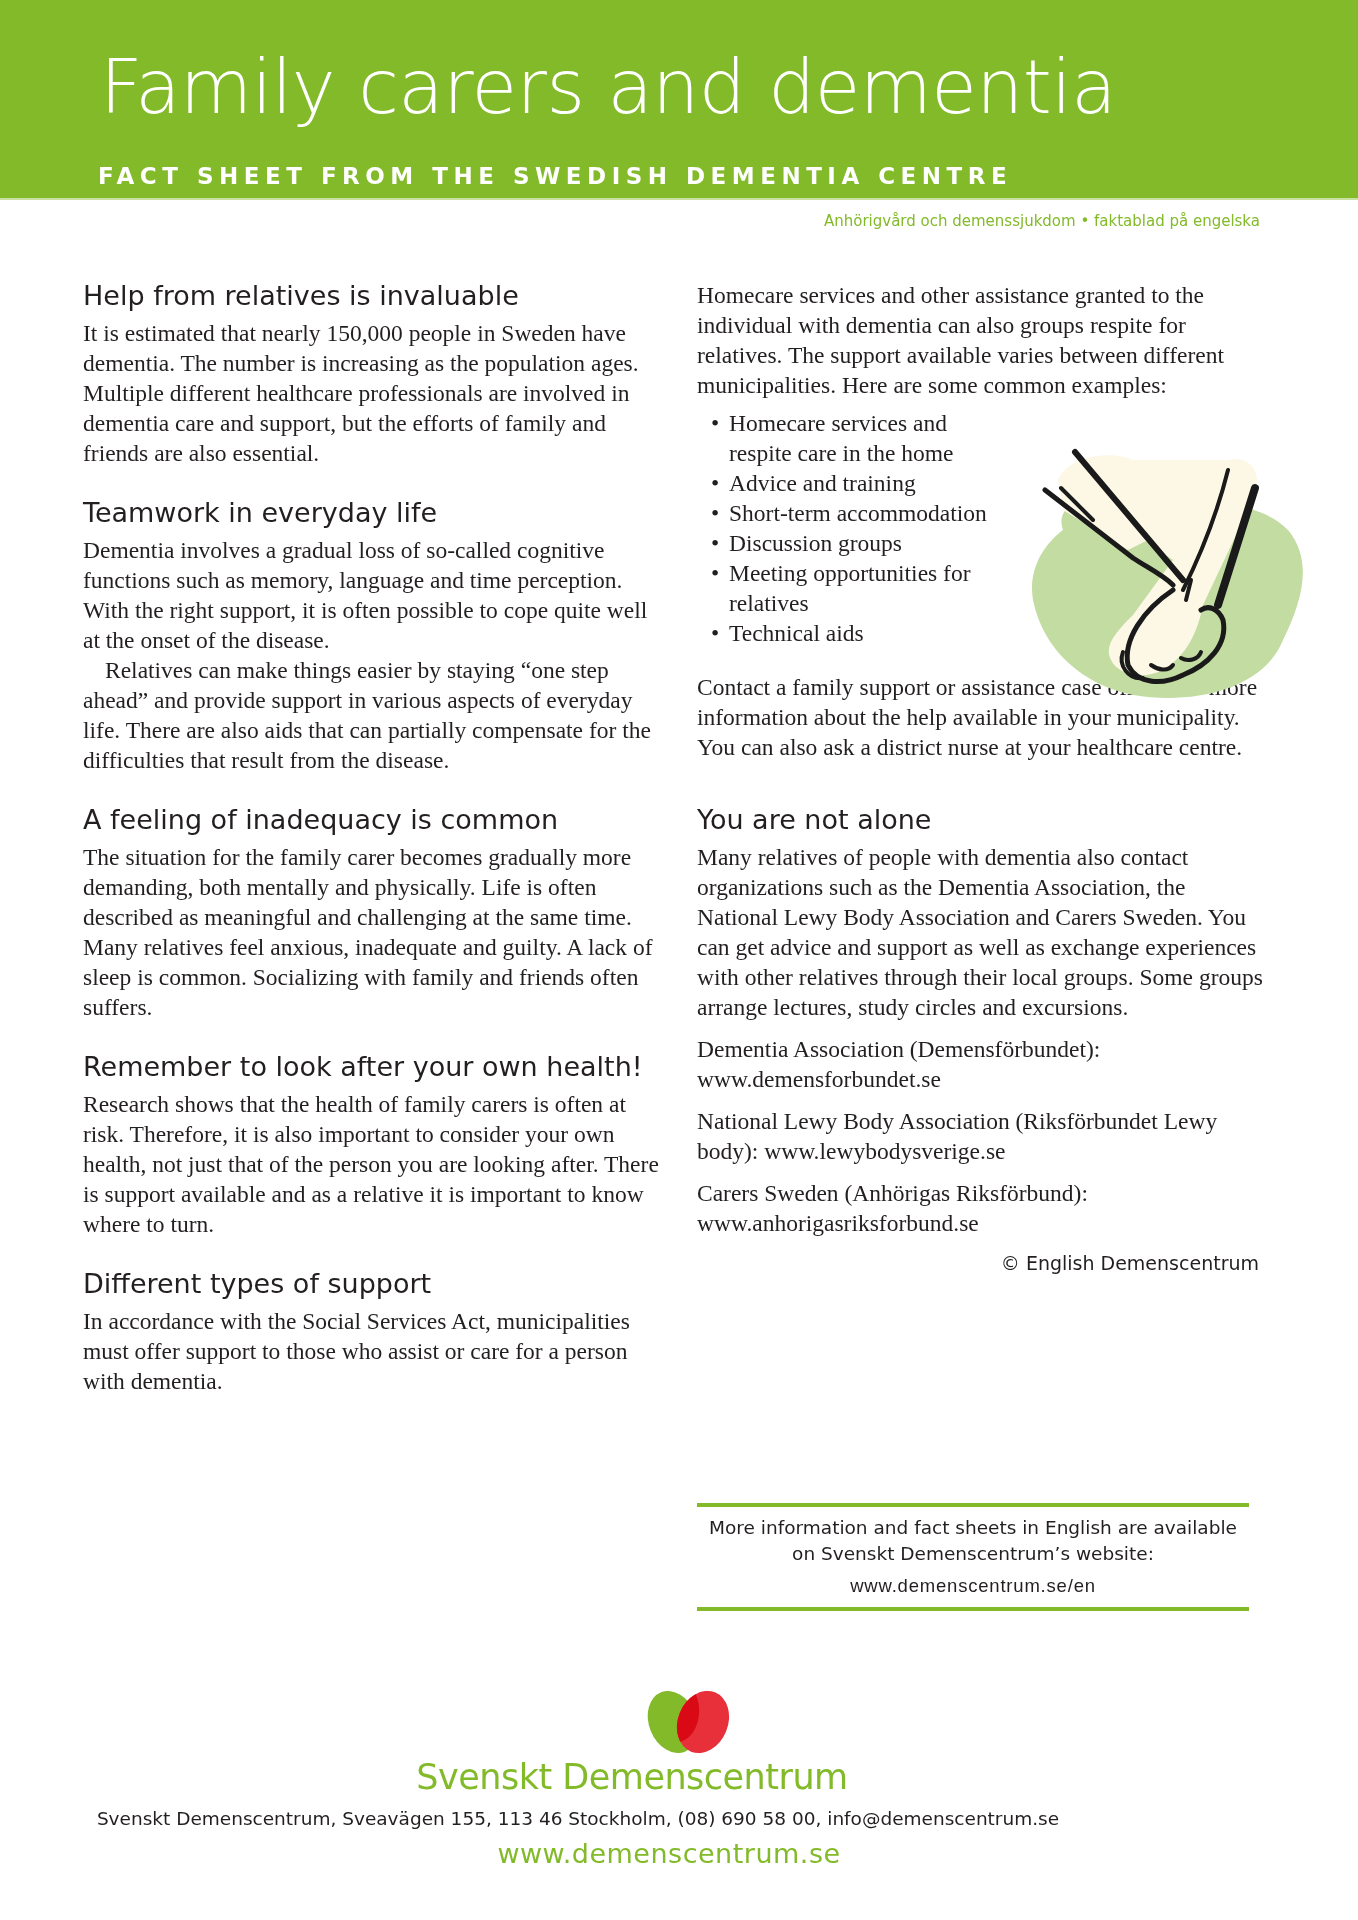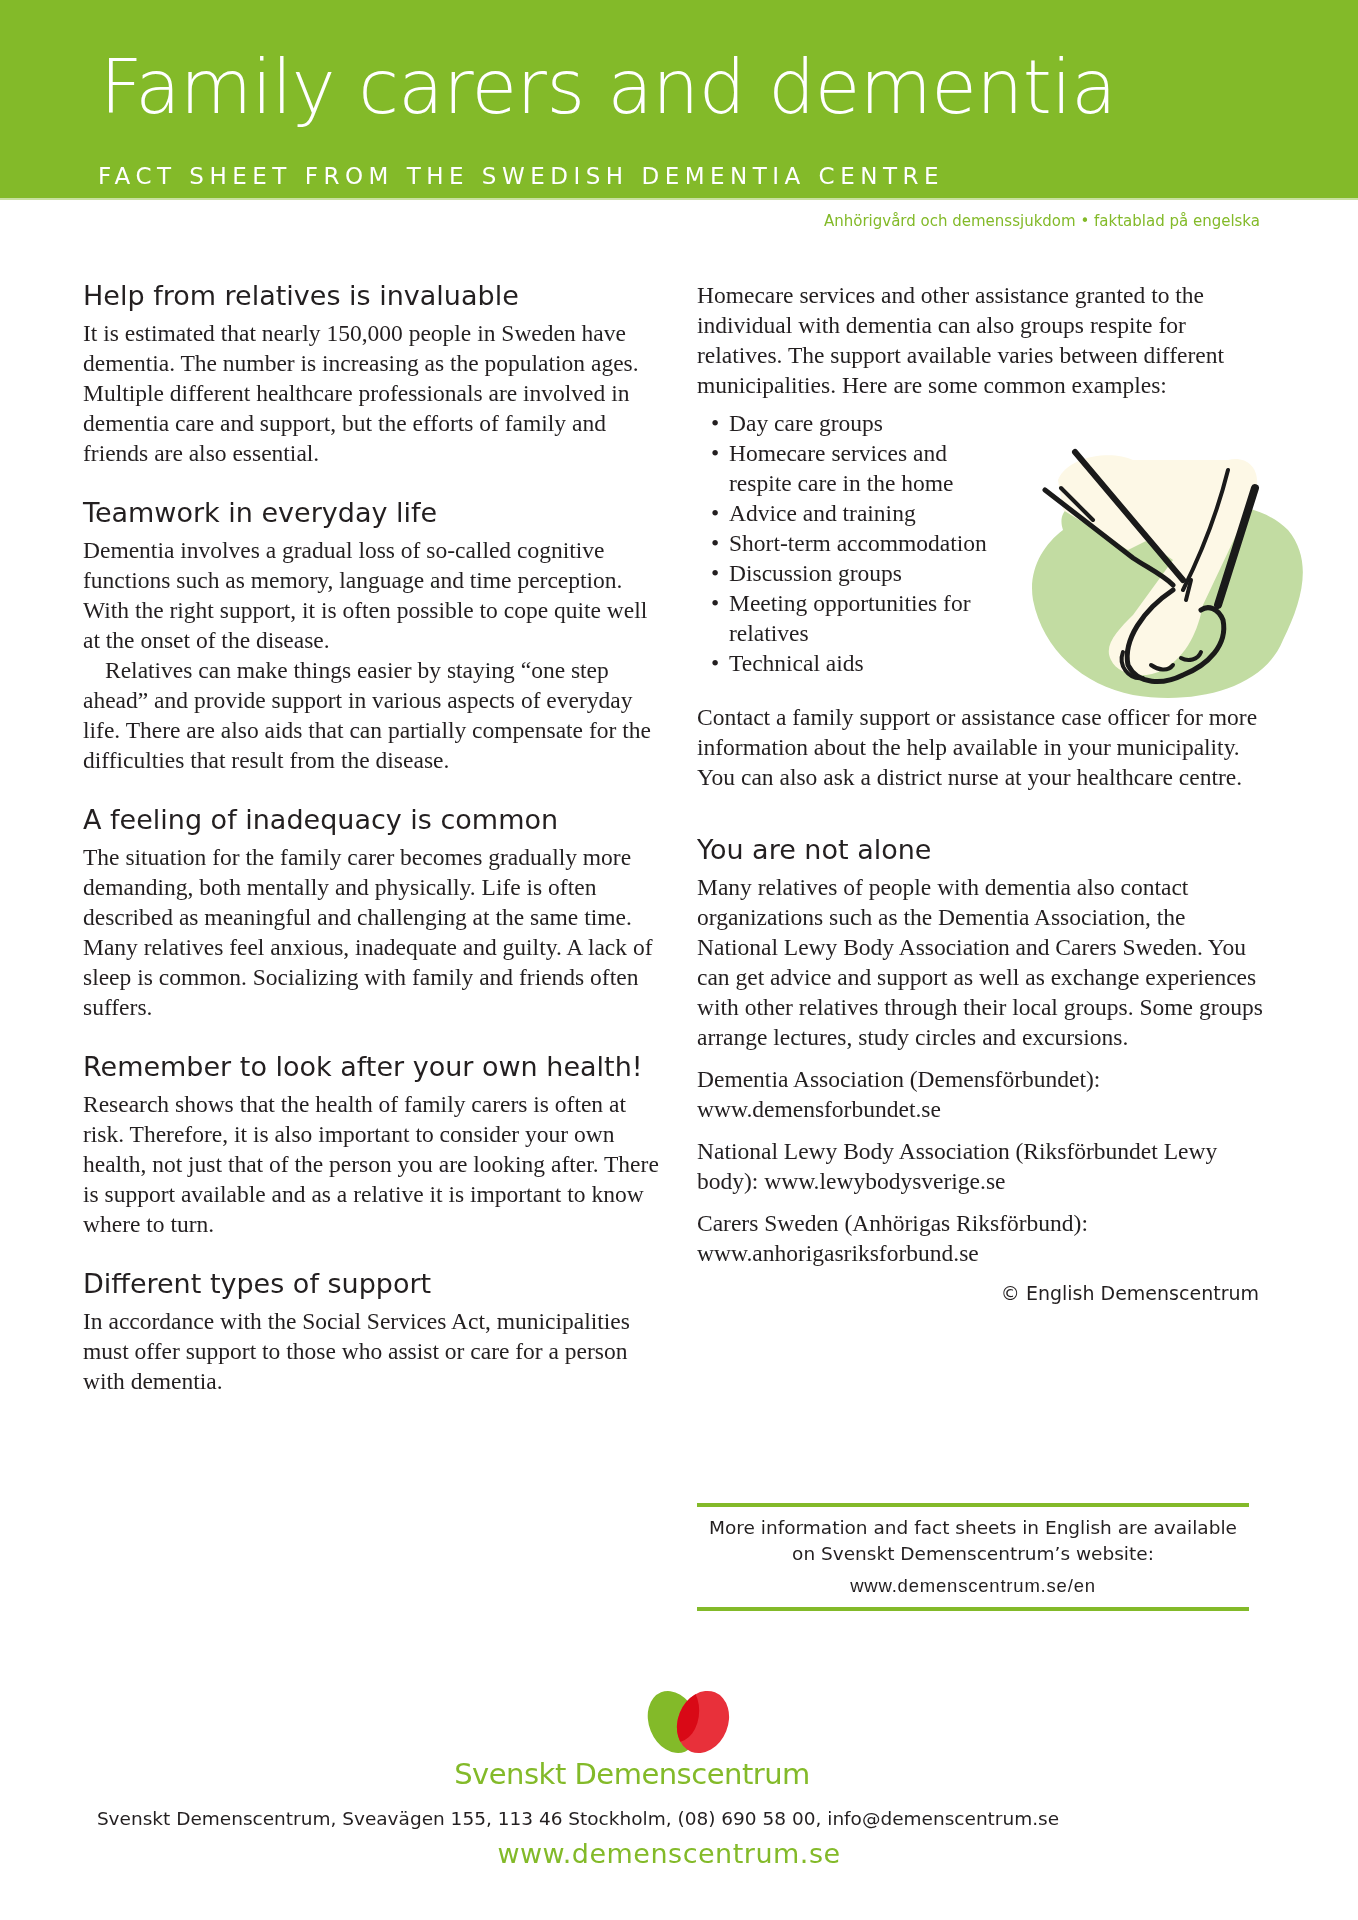--- a/index.html
+++ b/index.html
@@ -1,21 +1,21 @@
 <!DOCTYPE html>
 <html><head>
 <meta charset="utf-8">
 <style>
   html, body { margin: 0; padding: 0; background: #ffffff; }
   body { width: 1358px; height: 1920px; position: relative; overflow: hidden; color: #231f20; }
 
   .header-band { position: absolute; left: 0; top: 0; width: 1358px; height: 198px; background: #83ba29; }
   .header-edge { position: absolute; left: 0; top: 198px; width: 1358px; height: 2px; background: #c8e0a0; }
   .title { position: absolute; left: 100px; top: 44px; font-size: 74px; color: #ffffff; font-weight: 300; letter-spacing: -0.5px; white-space: nowrap; font-family: "DejaVu Sans", sans-serif; }
-  .subtitle { position: absolute; left: 98px; top: 163px; font-size: 23px; color: #ffffff; letter-spacing: 5.5px; white-space: nowrap; font-family: "DejaVu Sans", sans-serif; font-weight: 400; }
+  .subtitle { position: absolute; left: 98px; top: 163px; font-size: 23px; color: #ffffff; letter-spacing: 5.5px; white-space: nowrap; font-family: "DejaVu Sans", sans-serif; font-weight: 700; }
   .tagline { position: absolute; right: 98px; top: 212px; font-size: 15px; color: #83ba29; white-space: nowrap; font-family: "DejaVu Sans", sans-serif; }
 
   .col { position: absolute; }
   .col-left { left: 83px; top: 278px; width: 580px; }
   .col-right { left: 697px; top: 280px; width: 570px; }
 
   h2 { margin: 0; font-family: "DejaVu Sans", sans-serif; font-weight: 400; font-size: 27px; line-height: 36px; color: #231f20; white-space: nowrap; }
   p { margin: 0; font-family: "Liberation Serif", serif; font-size: 23.5px; line-height: 30px; color: #231f20; }
   .indent { text-indent: 22px; }
   .section { margin-bottom: 27px; }
@@ -31,21 +31,21 @@
   .alone { margin-top: 40px; }
   .org { margin-top: 12px; }
   .copyright { text-align: right; font-family: "DejaVu Sans", sans-serif; font-size: 19px; margin-top: 14px; padding-right: 8px; }
 
   .more-info { position: absolute; left: 697px; top: 1503px; width: 552px; }
   .green-rule { height: 4px; background: #83ba29; }
   .more-text { text-align: center; font-family: "DejaVu Sans", sans-serif; font-size: 18.5px; line-height: 26px; color: #231f20; padding: 8px 0 6px; }
   .more-url { text-align: center; font-family: Liberation Sans, sans-serif; font-size: 18.5px; line-height: 26px; letter-spacing: 0.8px; color: #231f20; padding-bottom: 8px; }
 
   .logo { position: absolute; left: 643px; top: 1688px; width: 92px; height: 72px; }
-  .brand { position: absolute; left: 0; width: 1264px; top: 1757px; text-align: center; font-family: "DejaVu Sans", sans-serif; font-size: 29px; color: #83ba29; font-weight: 500; letter-spacing: -0.5px; }
+  .brand { position: absolute; left: 0; width: 1264px; top: 1757px; text-align: center; font-family: "DejaVu Sans", sans-serif; font-size: 35px; color: #83ba29; font-weight: 500; letter-spacing: -0.5px; }
   .address { position: absolute; left: 0; width: 1156px; top: 1808px; text-align: center; font-family: "DejaVu Sans", sans-serif; font-size: 18.5px; color: #231f20; }
   .website { position: absolute; left: 0; width: 1338px; top: 1838px; text-align: center; font-family: "DejaVu Sans", sans-serif; font-size: 27px; color: #83ba29; letter-spacing: 0.5px; }
 </style>
 </head>
 <body>
 
 <div class="header-band"></div>
 <div class="header-edge"></div>
 <div class="title">Family carers and dementia</div>
 <div class="subtitle">FACT SHEET FROM THE SWEDISH DEMENTIA CENTRE</div>
@@ -71,21 +71,20 @@
   </div>
   <div class="section">
     <h2>Different types of support</h2>
     <p>In accordance with the Social Services Act, municipalities must offer support to those who assist or care for a person with dementia.</p>
   </div>
 </div>
 
 <div class="col col-right">
   <p>Homecare services and other assistance granted to the individual with dementia can also groups respite for relatives. The support available varies between different municipalities. Here are some common examples:</p>
   <ul class="support-list">
-    <li>Day care groups</li>
     <li style="width:250px">Homecare services and respite care in the home</li>
     <li>Advice and training</li>
     <li>Short-term accommodation</li>
     <li>Discussion groups</li>
     <li style="width:300px">Meeting opportunities for relatives</li>
     <li>Technical aids</li>
   </ul>
 
   <p class="contact-para">Contact a family support or assistance case officer for more information about the help available in your municipality. You can also ask a district nurse at your healthcare centre.</p>
 

